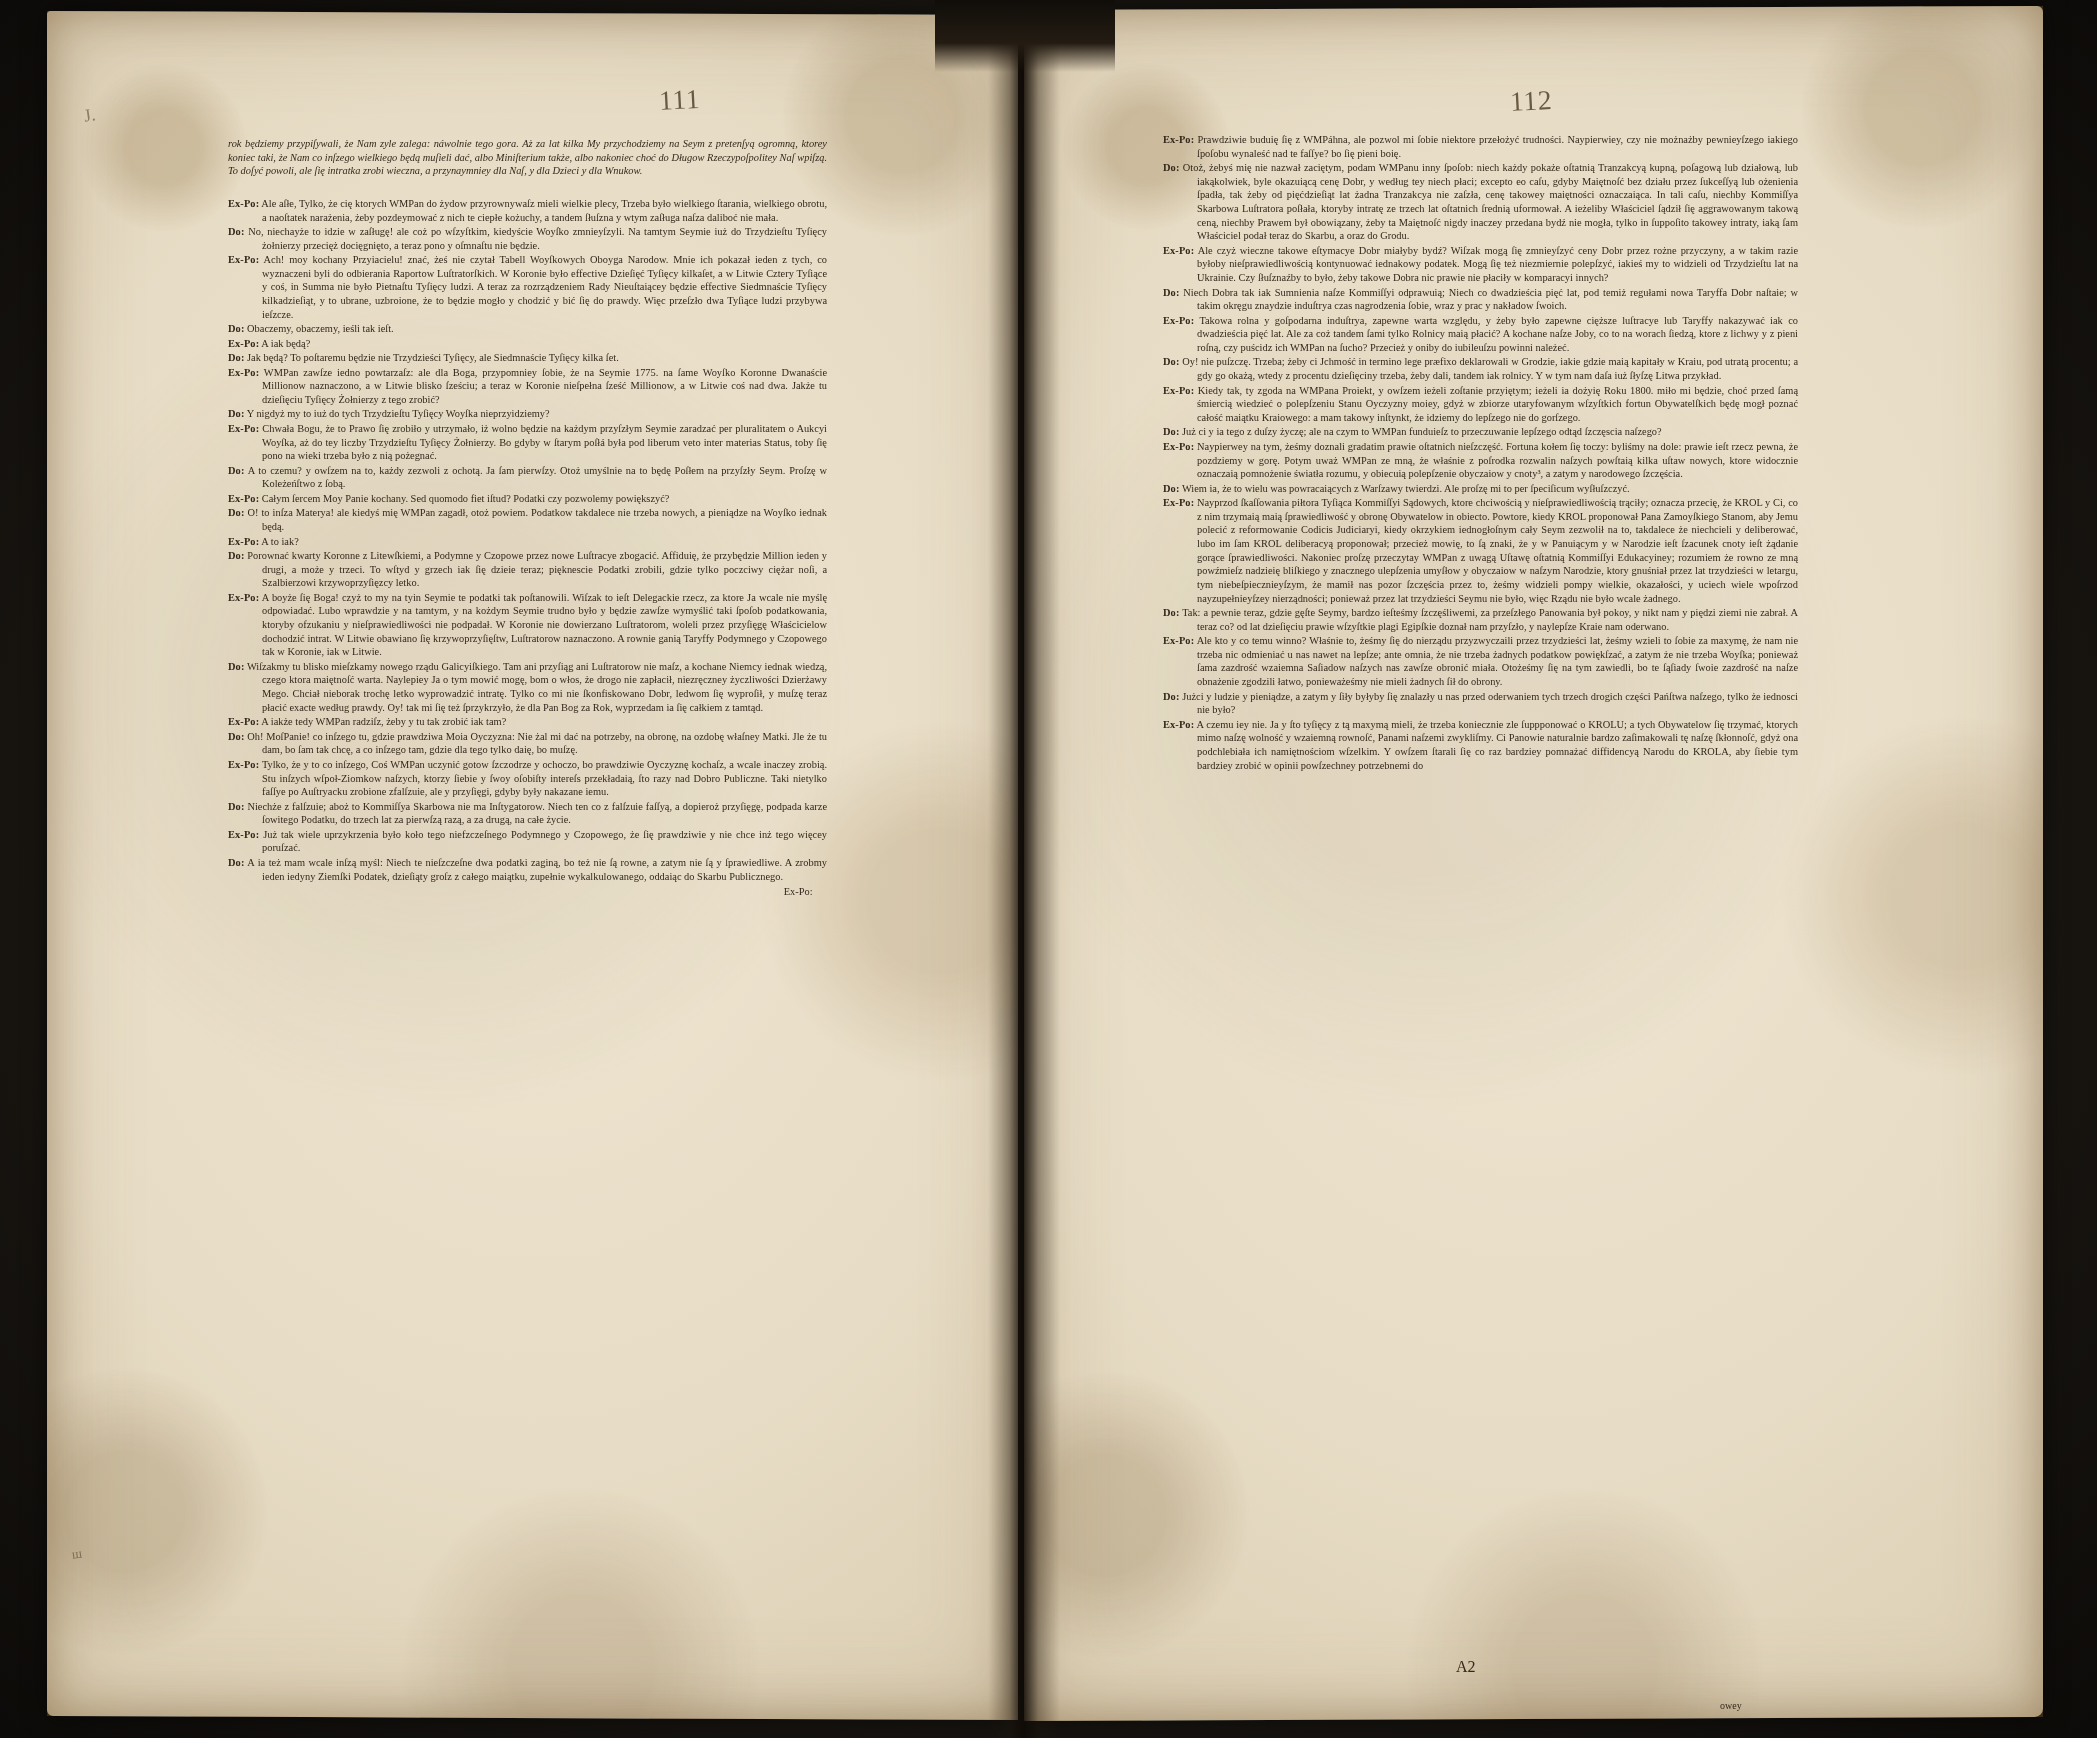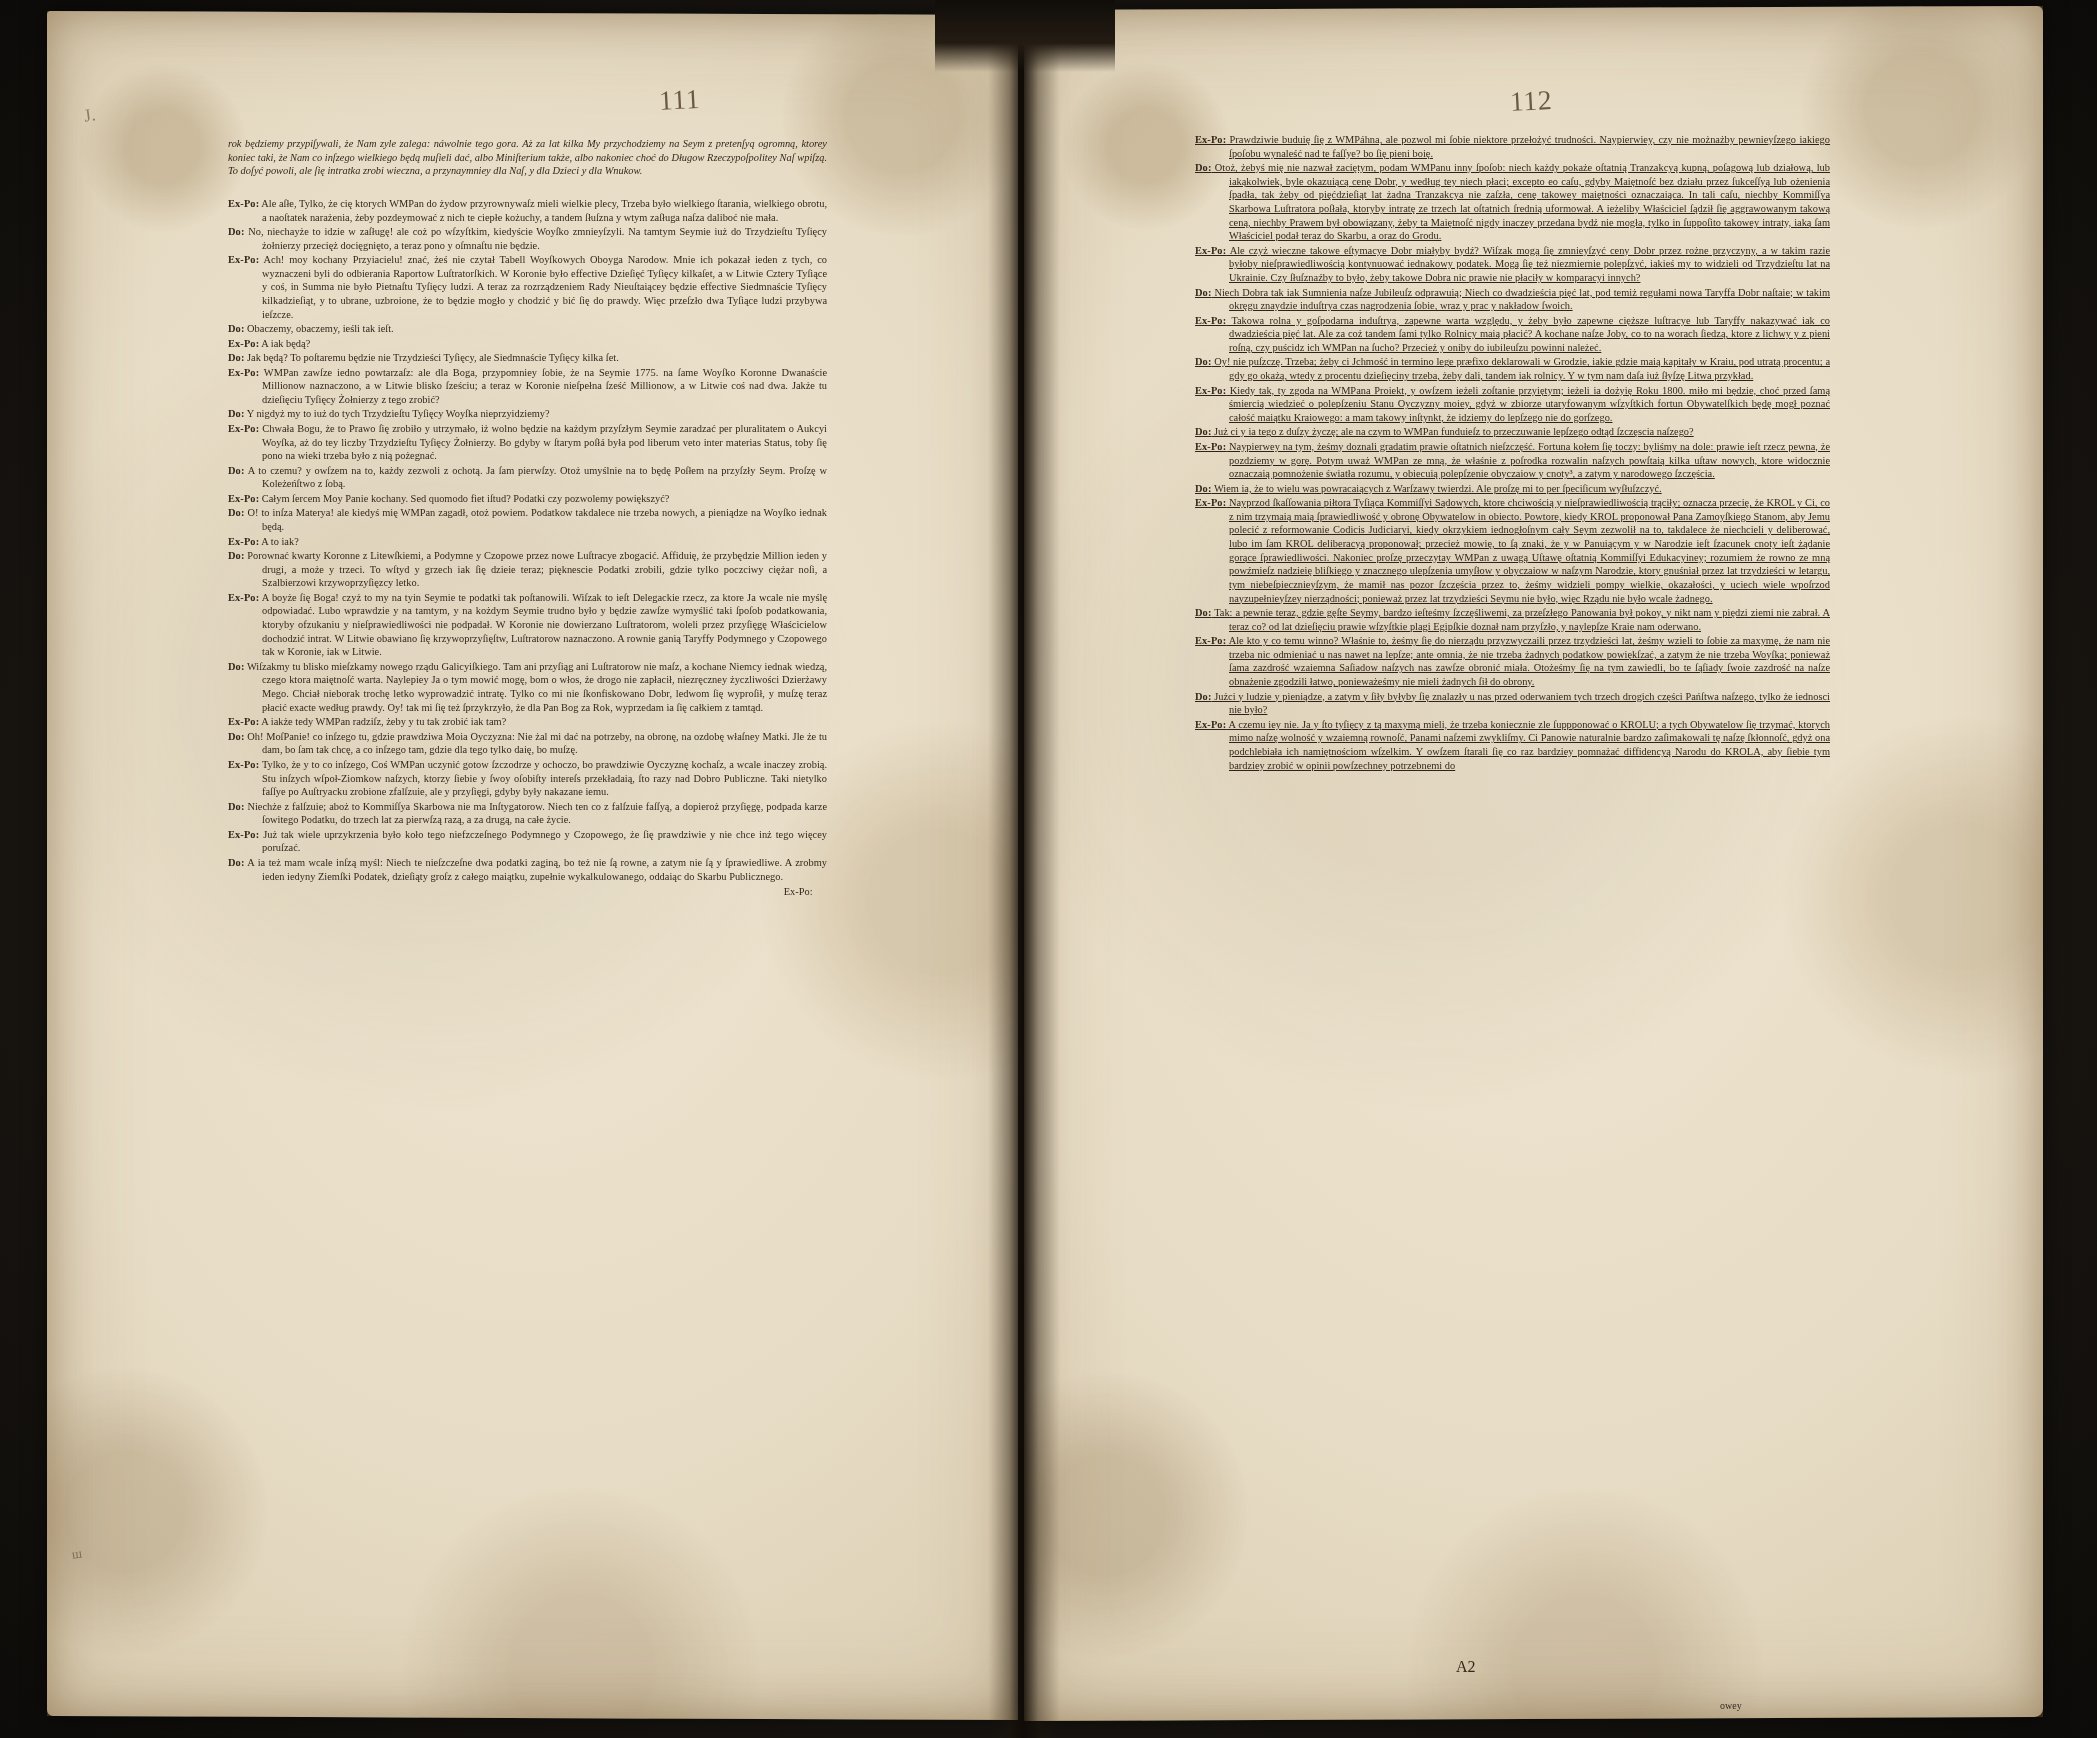--- a/index.html
+++ b/index.html
@@ -96,21 +96,21 @@
     background: linear-gradient(to bottom, #100d09 0%, #241c13 60%, rgba(36,28,19,0) 100%);
     pointer-events: none;
   }
 
   
   .col {
     position: absolute;
     color: #2e2318;
   }
   #col-left  { left: 228px; top: 137px; width: 599px; }
-  #col-right { left: 1195px; top: 133px; width: 635px; text-decoration: underline; }
+  #col-right { left: 1163px; top: 133px; width: 635px; }
 
   .folio {
     position: absolute;
     font-family: "Liberation Serif", serif;
     color: #4a3a23;
     font-size: 27.6px;
     letter-spacing: 0.6px;
     transform: rotate(-3deg);
     opacity: .8;
   }
@@ -221,21 +221,21 @@
         <span class="line"><span class="sp">Do:</span><span> A ia też mam wcale inſzą myśl: Niech te nieſzczeſne dwa podatki zaginą, bo też nie ſą rowne, a zatym nie ſą y ſprawiedliwe. A zrobmy ieden iedyny Ziemſki Podatek, dzieſiąty groſz z całego maiątku, zupełnie wykalkulowanego, oddaiąc do Skarbu Publicznego.</span></span>
       </div>
     <span class="catchword">Ex-Po:</span>
   </div>
 
   <div class="col" id="col-right">
     <div id="right-lines">
         <span class="line"><span class="sp">Ex-Po:</span><span> Prawdziwie buduię ſię z WMPáhna, ale pozwol mi ſobie niektore przełożyć trudności. Naypierwiey, czy nie możnażby pewnieyſzego iakiego ſpoſobu wynaleść nad te faſſye? bo ſię pieni boię.</span></span>
         <span class="line"><span class="sp">Do:</span><span> Otoż, żebyś mię nie nazwał zaciętym, podam WMPanu inny ſpoſob: niech każdy pokaże oſtatnią Tranzakcyą kupną, poſagową lub działową, lub iakąkolwiek, byle okazuiącą cenę Dobr, y według tey niech płaci; excepto eo caſu, gdyby Maiętnoſć bez działu przez ſukceſſyą lub ożenienia ſpadła, tak żeby od pięćdzieſiąt lat żadna Tranzakcya nie zaſzła, cenę takowey maiętności oznaczaiąca. In tali caſu, niechby Kommiſſya Skarbowa Luſtratora poſłała, ktoryby intratę ze trzech lat oſtatnich ſrednią uformował. A ieżeliby Właściciel ſądził ſię aggrawowanym takową ceną, niechby Prawem był obowiązany, żeby ta Maiętnoſć nigdy inaczey przedana bydź nie mogła, tylko in ſuppoſito takowey intraty, iaką ſam Właściciel podał teraz do Skarbu, a oraz do Grodu.</span></span>
         <span class="line"><span class="sp">Ex-Po:</span><span> Ale czyż wieczne takowe eſtymacye Dobr miałyby bydź? Wiſzak mogą ſię zmnieyſzyć ceny Dobr przez rożne przyczyny, a w takim razie byłoby nieſprawiedliwością kontynuować iednakowy podatek. Mogą ſię też niezmiernie polepſzyć, iakieś my to widzieli od Trzydzieſtu lat na Ukrainie. Czy ſłuſznaźby to było, żeby takowe Dobra nic prawie nie płaciły w komparacyi innych?</span></span>
-        <span class="line"><span class="sp">Do:</span><span> Niech Dobra tak iak Sumnienia naſze Jubileuſz odprawuią; Niech co dwadzieścia pięć lat, pod temiż regułami nowa Taryffa Dobr naſtaie; w takim okręgu znaydzie induſtrya czas nagrodzenia ſobie, wraz y prac y nakładow ſwoich.</span></span>
+        <span class="line"><span class="sp">Do:</span><span> Niech Dobra tak iak Sumnienia naſze Kommiſſyi odprawuią; Niech co dwadzieścia pięć lat, pod temiż regułami nowa Taryffa Dobr naſtaie; w takim okręgu znaydzie induſtrya czas nagrodzenia ſobie, wraz y prac y nakładow ſwoich.</span></span>
         <span class="line"><span class="sp">Ex-Po:</span><span> Takowa rolna y goſpodarna induſtrya, zapewne warta względu, y żeby było zapewne cięższe luſtracye lub Taryffy nakazywać iak co dwadzieścia pięć lat. Ale za coż tandem ſami tylko Rolnicy maią płacić? A kochane naſze Joby, co to na worach ſiedzą, ktore z lichwy y z pieni roſną, czy puścidz ich WMPan na ſucho? Przecież y oniby do iubileuſzu powinni należeć.</span></span>
         <span class="line"><span class="sp">Do:</span><span> Oy! nie puſzczę. Trzeba; żeby ci Jchmość in termino lege præfixo deklarowali w Grodzie, iakie gdzie maią kapitały w Kraiu, pod utratą procentu; a gdy go okażą, wtedy z procentu dzieſięciny trzeba, żeby dali, tandem iak rolnicy. Y w tym nam daſa iuż ſłyſzę Litwa przykład.</span></span>
         <span class="line"><span class="sp">Ex-Po:</span><span> Kiedy tak, ty zgoda na WMPana Proiekt, y owſzem ieżeli zoſtanie przyiętym; ieżeli ia dożyię Roku 1800. miło mi będzie, choć przed ſamą śmiercią wiedzieć o polepſzeniu Stanu Oyczyzny moiey, gdyż w zbiorze utaryfowanym wſzyſtkich fortun Obywatelſkich będę mogł poznać całość maiątku Kraiowego: a mam takowy inſtynkt, że idziemy do lepſzego nie do gorſzego.</span></span>
         <span class="line"><span class="sp">Do:</span><span> Już ci y ia tego z duſzy życzę; ale na czym to WMPan funduieſz to przeczuwanie lepſzego odtąd ſzczęscia naſzego?</span></span>
         <span class="line"><span class="sp">Ex-Po:</span><span> Naypierwey na tym, żeśmy doznali gradatim prawie oſtatnich nieſzczęść. Fortuna kołem ſię toczy: byliśmy na dole: prawie ieſt rzecz pewna, że pozdziemy w gorę. Potym uważ WMPan ze mną, że właśnie z poſrodka rozwalin naſzych powſtaią kilka uſtaw nowych, ktore widocznie oznaczaią pomnożenie światła rozumu, y obiecuią polepſzenie obyczaiow y cnoty³, a zatym y narodowego ſzczęścia.</span></span>
         <span class="line"><span class="sp">Do:</span><span> Wiem ia, że to wielu was powracaiących z Warſzawy twierdzi. Ale proſzę mi to per ſpeciſicum wyſłuſzczyć.</span></span>
         <span class="line"><span class="sp">Ex-Po:</span><span> Nayprzod ſkaſſowania piłtora Tyſiąca Kommiſſyi Sądowych, ktore chciwością y nieſprawiedliwością trąciły; oznacza przecię, że KROL y Ci, co z nim trzymaią maią ſprawiedliwość y obronę Obywatelow in obiecto. Powtore, kiedy KROL proponował Pana Zamoyſkiego Stanom, aby Jemu polecić z reformowanie Codicis Judiciaryi, kiedy okrzykiem iednogłoſnym cały Seym zezwolił na to, takdalece że niechcieli y deliberować, lubo im ſam KROL deliberacyą proponował; przecież mowię, to ſą znaki, że y w Panuiącym y w Narodzie ieſt ſzacunek cnoty ieſt żądanie gorące ſprawiedliwości. Nakoniec proſzę przeczytay WMPan z uwagą Uſtawę oſtatnią Kommiſſyi Edukacyiney; rozumiem że rowno ze mną powźmieſz nadzieię bliſkiego y znacznego ulepſzenia umyſłow y obyczaiow w naſzym Narodzie, ktory gnuśniał przez lat trzydzieści w letargu, tym niebeſpiecznieyſzym, że mamił nas pozor ſzczęścia przez to, żeśmy widzieli pompy wielkie, okazałości, y uciech wiele wpoſrzod nayzupełnieyſzey nierządności; ponieważ przez lat trzydzieści Seymu nie było, więc Rządu nie było wcale żadnego.</span></span>
         <span class="line"><span class="sp">Do:</span><span> Tak: a pewnie teraz, gdzie gęſte Seymy, bardzo ieſteśmy ſzczęśliwemi, za przeſzłego Panowania był pokoy, y nikt nam y piędzi ziemi nie zabrał. A teraz co? od lat dzieſięciu prawie wſzyſtkie plagi Egipſkie doznał nam przyſzło, y naylepſze Kraie nam oderwano.</span></span>
         <span class="line"><span class="sp">Ex-Po:</span><span> Ale kto y co temu winno? Właśnie to, żeśmy ſię do nierządu przyzwyczaili przez trzydzieści lat, żeśmy wzieli to ſobie za maxymę, że nam nie trzeba nic odmieniać u nas nawet na lepſze; ante omnia, że nie trzeba żadnych podatkow powiękſzać, a zatym że nie trzeba Woyſka; ponieważ ſama zazdrość wzaiemna Saſiadow naſzych nas zawſze obronić miała. Otożeśmy ſię na tym zawiedli, bo te ſąſiady ſwoie zazdrość na naſze obnażenie zgodzili łatwo, ponieważeśmy nie mieli żadnych ſił do obrony.</span></span>
         <span class="line"><span class="sp">Do:</span><span> Jużci y ludzie y pieniądze, a zatym y ſiły byłyby ſię znalazły u nas przed oderwaniem tych trzech drogich części Pańſtwa naſzego, tylko że iednosci nie było?</span></span>

